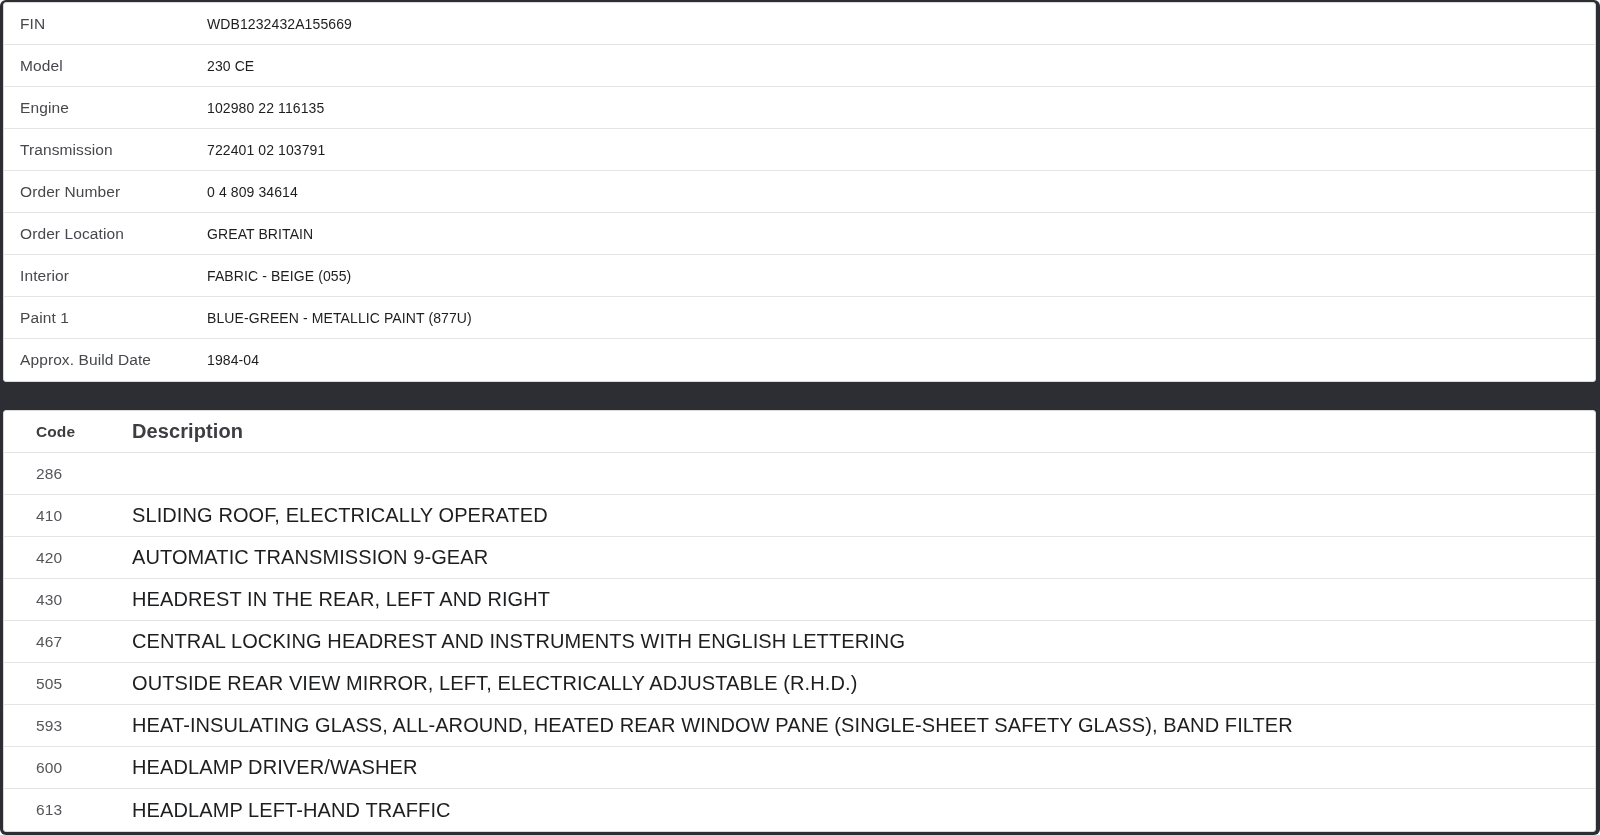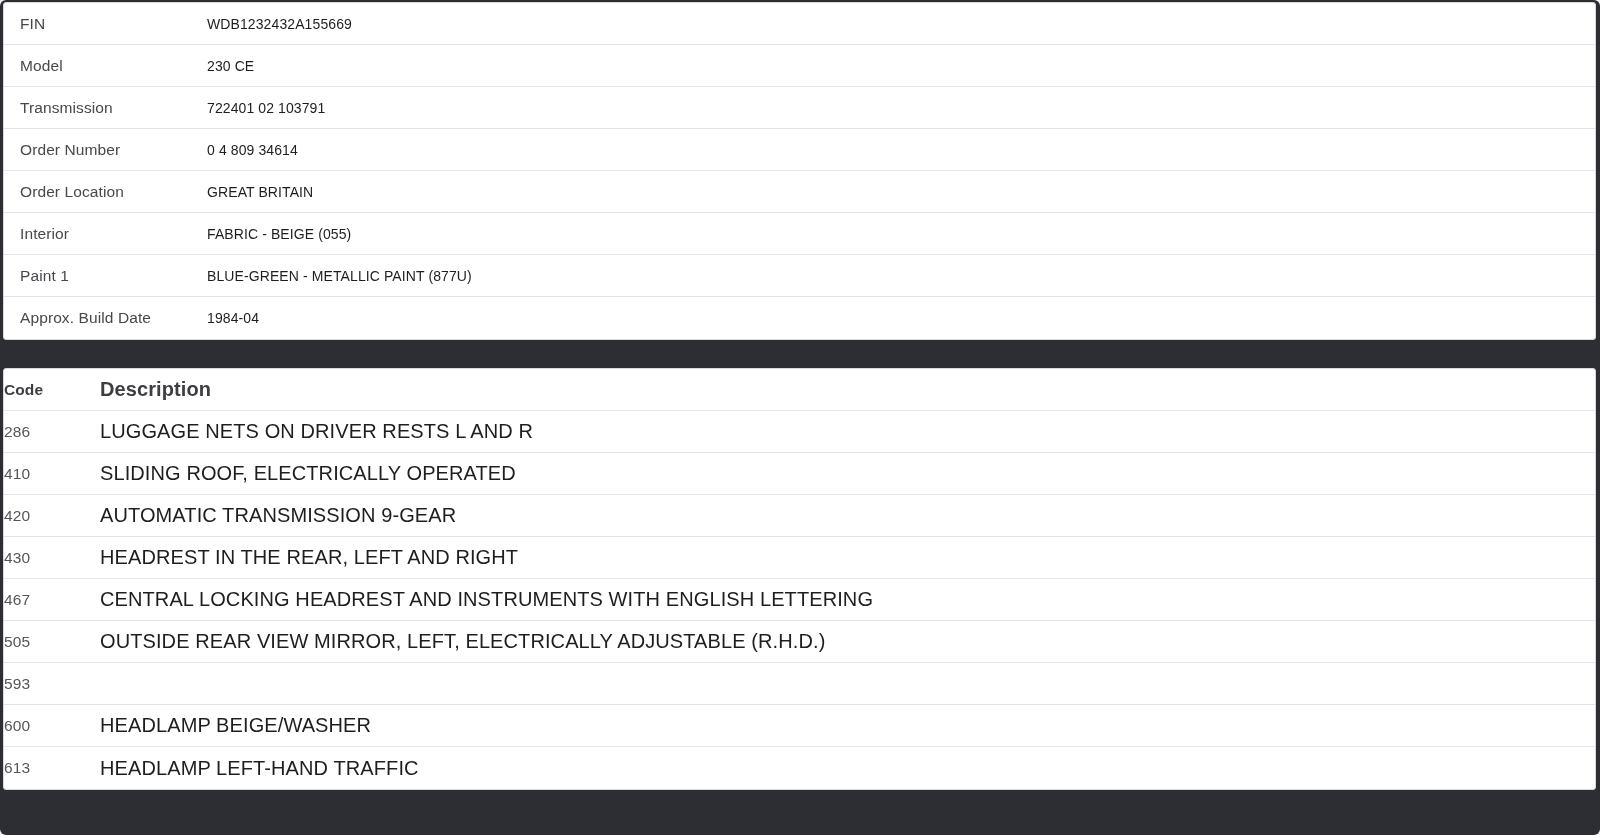--- a/index.html
+++ b/index.html
@@ -56,20 +56,21 @@
     height: 42px;
     border-bottom: 1px solid var(--row-border, #e4e4e6);
   }
   .opt-row:last-child { border-bottom: none; }
   .opt-code-cell {
     width: 96px;
     padding-left: 0;
     flex: none;
     font-size: 15.5px;
     color: var(--code-text, #55565a);
+    margin-left: 32px;
   }
   .opt-desc-cell {
     font-size: 20px;
     color: var(--value-text, #1d1e20);
   }
   .opt-header-row .hdr {
     font-weight: 600;
     color: var(--header-text, #3d3e42);
   }
 </style>
@@ -82,20 +83,24 @@
   <div class="info-row">
     <div class="info-label">FIN</div>
     <div class="info-value">WDB1232432A155669</div>
   </div>
 
   <div class="info-row">
     <div class="info-label">Model</div>
     <div class="info-value">230 CE</div>
   </div>
 
+  <div class="info-row">
+    <div class="info-label">Engine</div>
+    <div class="info-value">102980 22 116135</div>
+  </div>
 
   <div class="info-row">
     <div class="info-label">Transmission</div>
     <div class="info-value">722401 02 103791</div>
   </div>
 
   <div class="info-row">
     <div class="info-label">Order Number</div>
     <div class="info-value">0 4 809 34614</div>
   </div>
@@ -124,21 +129,20 @@
   <div class="divider"></div>
 
   <div class="card">
     <div class="opt-header-row">
       <div class="opt-code-cell hdr">Code</div>
       <div class="opt-desc-cell hdr">Description</div>
     </div>
     <div id="option-rows">
   <div class="opt-row">
     <div class="opt-code-cell">286</div>
-    <div class="opt-desc-cell">LUGGAGE NETS ON DRIVER RESTS L AND R</div>
   </div>
 
   <div class="opt-row">
     <div class="opt-code-cell">410</div>
     <div class="opt-desc-cell">SLIDING ROOF, ELECTRICALLY OPERATED</div>
   </div>
 
   <div class="opt-row">
     <div class="opt-code-cell">420</div>
     <div class="opt-desc-cell">AUTOMATIC TRANSMISSION 9-GEAR</div>
@@ -154,25 +158,26 @@
     <div class="opt-desc-cell">CENTRAL LOCKING HEADREST AND INSTRUMENTS WITH ENGLISH LETTERING</div>
   </div>
 
   <div class="opt-row">
     <div class="opt-code-cell">505</div>
     <div class="opt-desc-cell">OUTSIDE REAR VIEW MIRROR, LEFT, ELECTRICALLY ADJUSTABLE (R.H.D.)</div>
   </div>
 
   <div class="opt-row">
     <div class="opt-code-cell">593</div>
+    <div class="opt-desc-cell">HEAT-INSULATING GLASS, ALL-AROUND, HEATED REAR WINDOW PANE (SINGLE-SHEET SAFETY GLASS), BAND FILTER</div>
   </div>
 
   <div class="opt-row">
     <div class="opt-code-cell">600</div>
-    <div class="opt-desc-cell">HEADLAMP BEIGE/WASHER</div>
+    <div class="opt-desc-cell">HEADLAMP DRIVER/WASHER</div>
   </div>
 
   <div class="opt-row">
     <div class="opt-code-cell">613</div>
     <div class="opt-desc-cell">HEADLAMP LEFT-HAND TRAFFIC</div>
   </div>
 </div>
   </div>
 
 </div>

